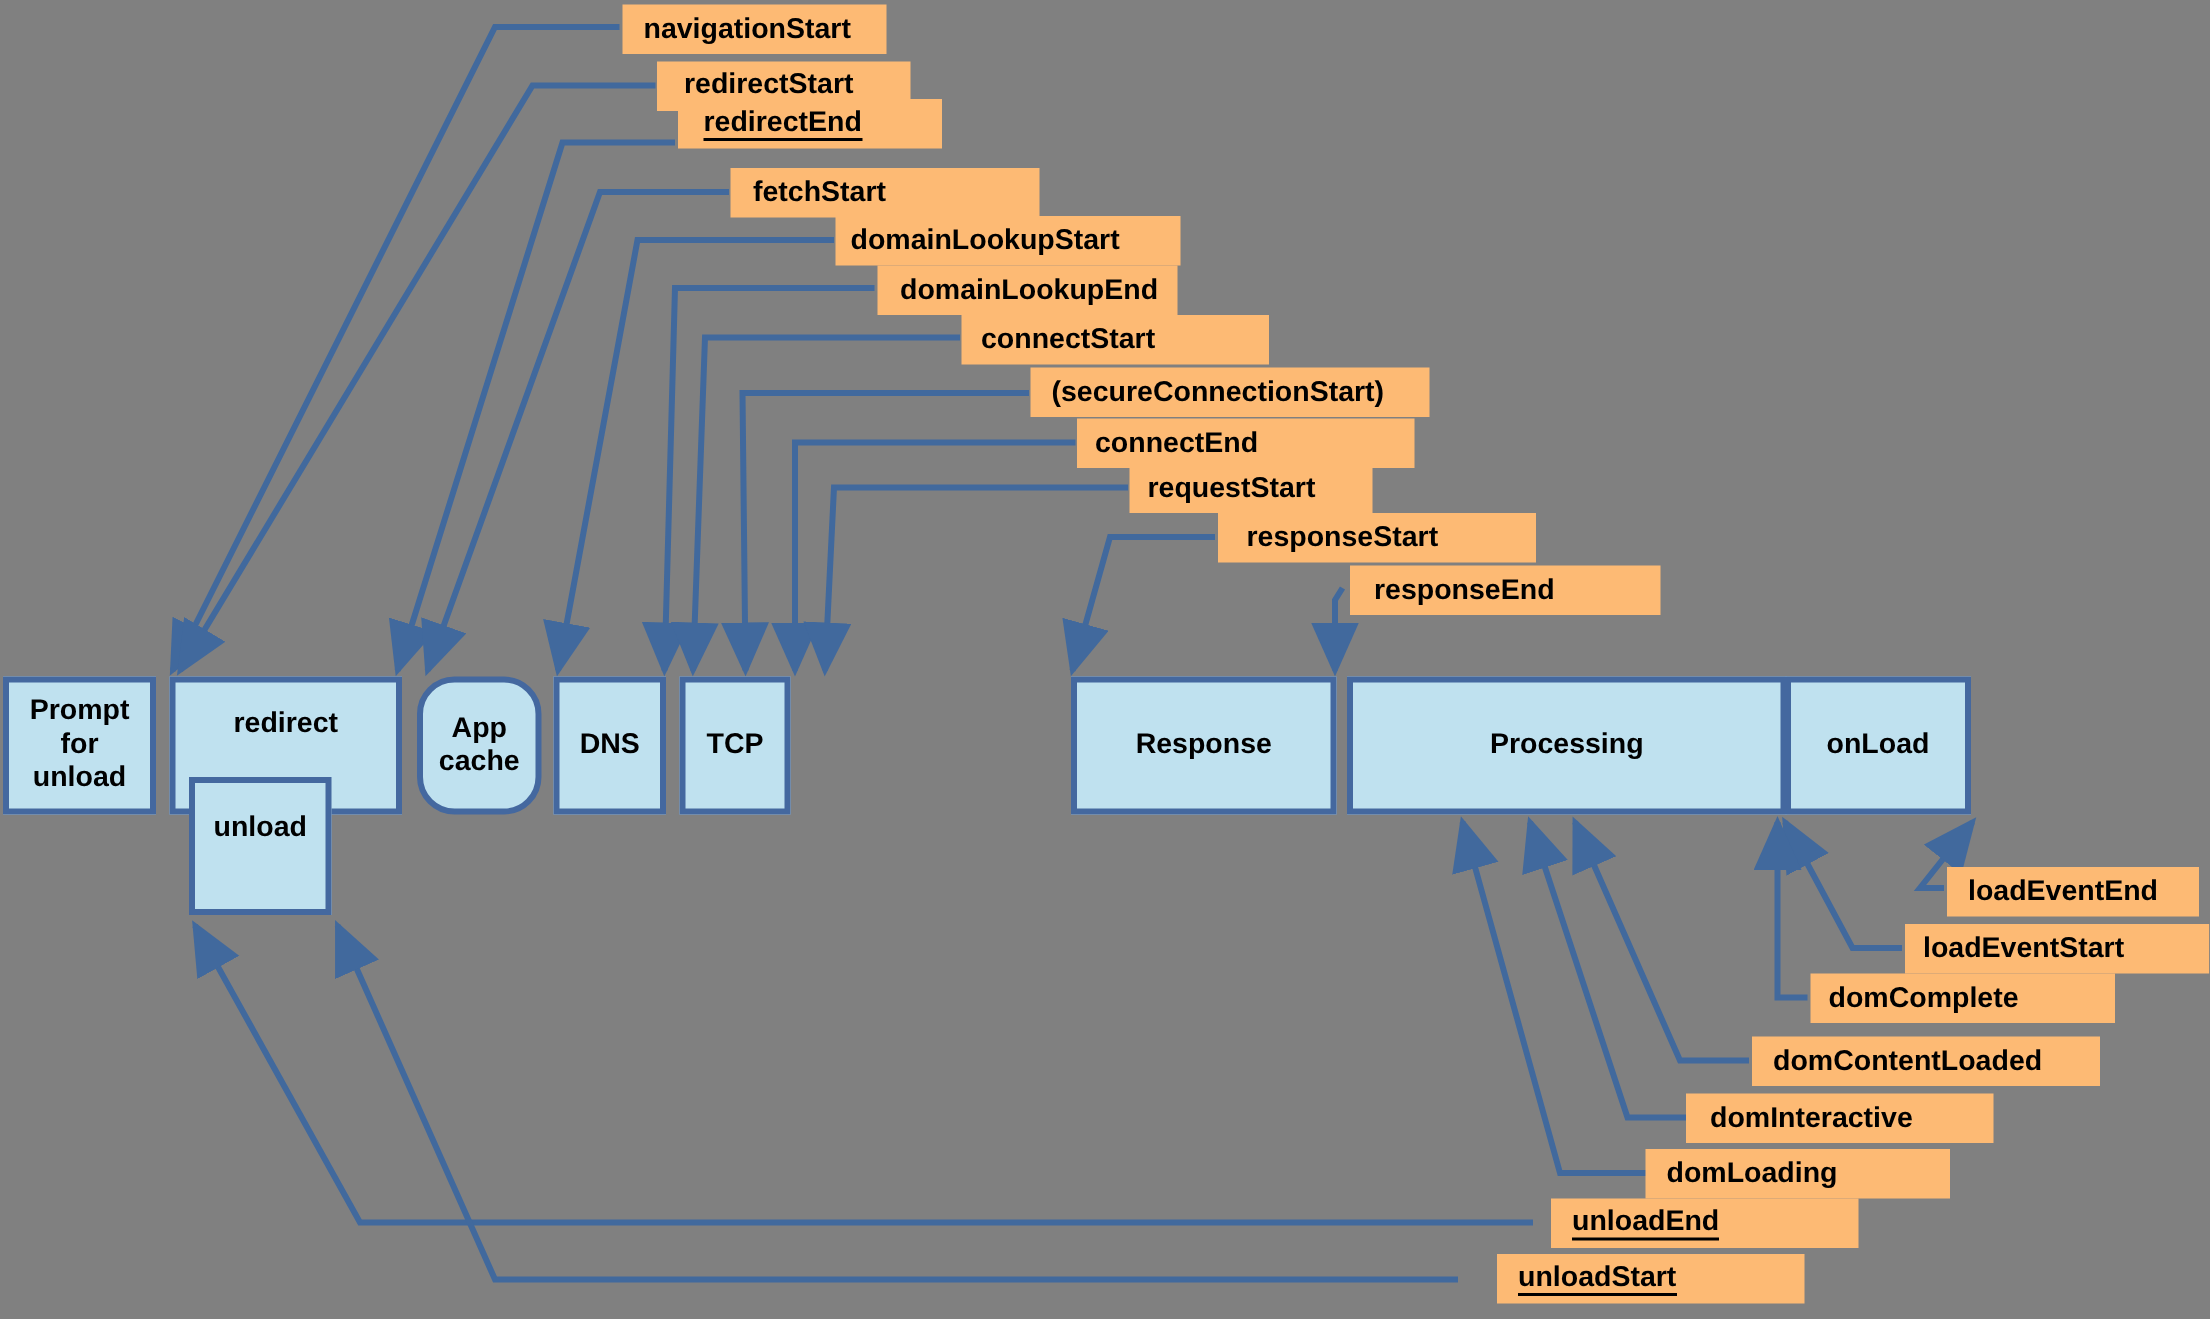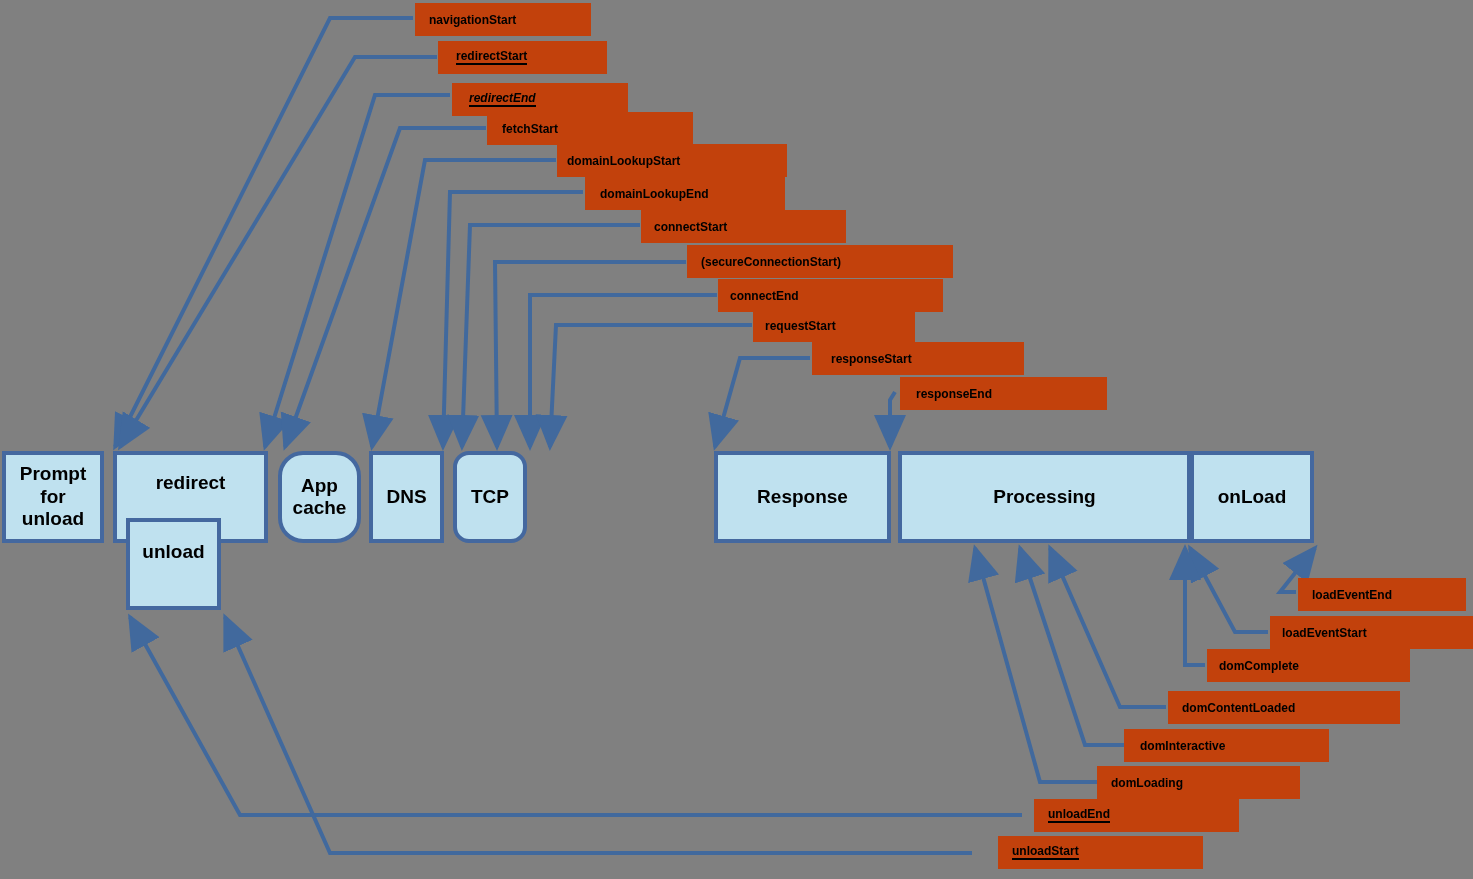--- a/index.html
+++ b/index.html
@@ -8,24 +8,24 @@
     width:1473px;height:879px;
     background:#808080;
     overflow:hidden;
     font-family:"Liberation Sans", sans-serif;
   }
   #wires{position:absolute;left:0;top:0;width:1473px;height:879px;pointer-events:none;}
 
   
   .label{
     position:absolute;
-    background:#c2410c;
+    background:#fdba74;
     color:#000000;
     font-weight:bold;
-    font-size:12px;
+    font-size:19px;
     line-height:1;
     display:flex;
     align-items:center;
     box-sizing:border-box;
     white-space:nowrap;
     z-index:6;
   }
   .label > span{display:inline-block;}
   .label.ul > span{
     border-bottom:2px solid #000;
@@ -90,21 +90,21 @@
   </svg>
 
   <div class="label" style="left:415px;top:3px;width:176px;height:33px;padding-left:14px;">
     <span>navigationStart</span>
   </div>
 
   <div class="label ul" style="left:438px;top:41px;width:169px;height:33px;padding-left:18px;">
     <span>redirectStart</span>
   </div>
 
-  <div class="label ul" style="left:452px;top:83px;width:176px;height:33px;padding-left:17px;font-style:italic;">
+  <div class="label ul" style="left:452px;top:66px;width:176px;height:33px;padding-left:17px;">
     <span>redirectEnd</span>
   </div>
 
   <div class="label" style="left:487px;top:112px;width:206px;height:33px;padding-left:15px;">
     <span>fetchStart</span>
   </div>
 
   <div class="label" style="left:557px;top:144px;width:230px;height:33px;padding-left:10px;">
     <span>domainLookupStart</span>
   </div>
@@ -153,21 +153,21 @@
 
   <div class="phase" style="left:278px;top:451px;width:83px;height:92px;border-radius:25px;">
     <span style="white-space:pre-line;">App
 cache</span>
   </div>
 
   <div class="phase" style="left:369px;top:451px;width:75px;height:92px;">
     <span style="white-space:pre-line;">DNS</span>
   </div>
 
-  <div class="phase" style="left:453px;top:451px;width:74px;height:92px;border-radius:16px;">
+  <div class="phase" style="left:453px;top:451px;width:74px;height:92px;">
     <span style="white-space:pre-line;">TCP</span>
   </div>
 
 
   <div class="phase" style="left:714px;top:451px;width:177px;height:92px;text-align:center;">
     <span style="white-space:pre-line;">Response</span>
   </div>
 
   <div class="phase" style="left:898px;top:451px;width:293px;height:92px;">
     <span style="white-space:pre-line;">Processing</span>

